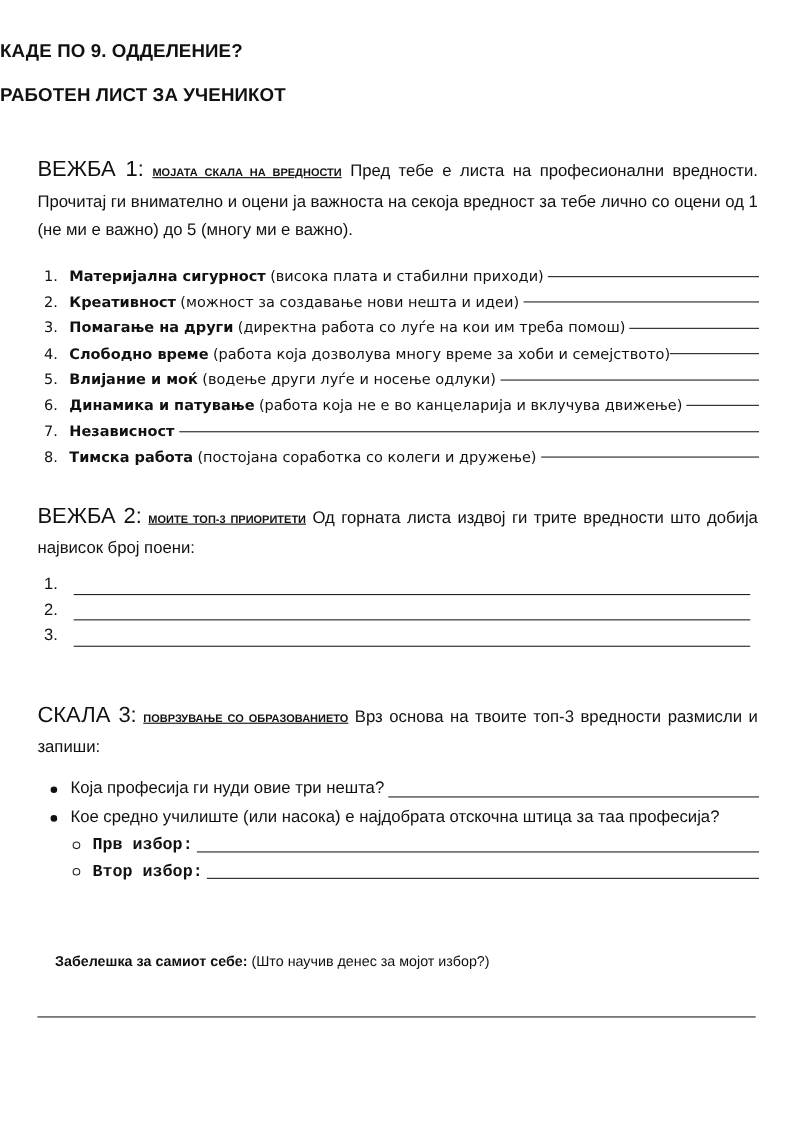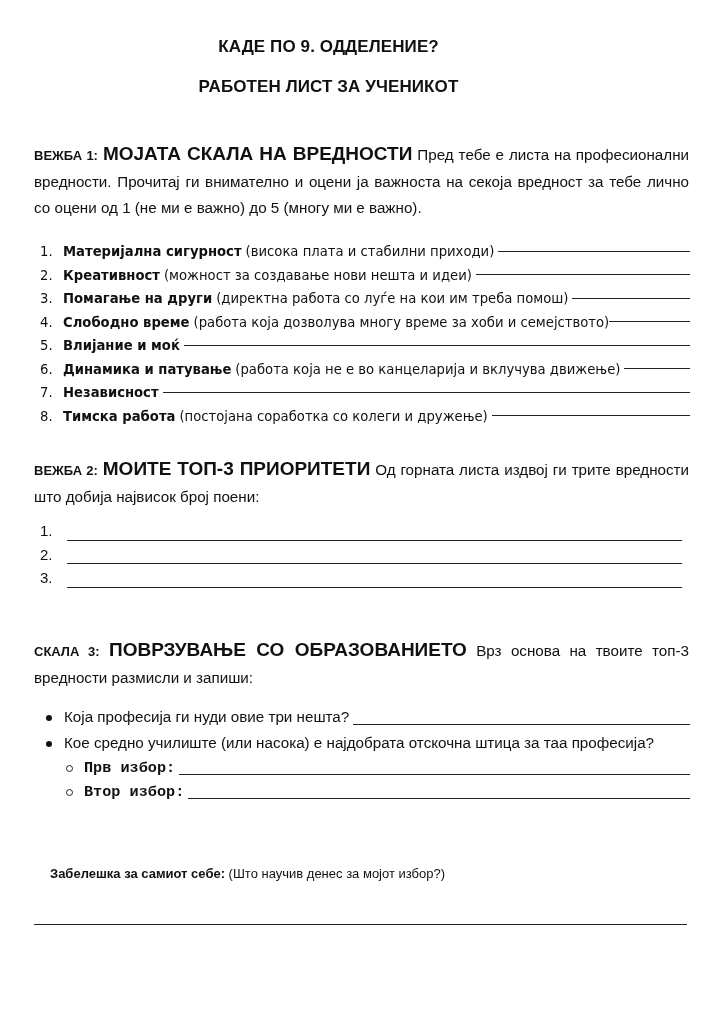--- a/index.html
+++ b/index.html
@@ -2,32 +2,31 @@
 <html><head>
 <meta charset="utf-8">
 <style>
   html, body { margin: 0; padding: 0; background: #ffffff; }
   body {
     width: 724px; height: 1024px; position: relative; overflow: hidden;
     font-family: "DejaVu Sans", sans-serif; color: #111111;
   }
   .page { position: absolute; left: 0; top: 0; width: 724px; height: 1024px; }
   .title {
-    position: absolute; left: 0; width: 609px; text-align: center;
+    position: absolute; left: 0; width: 609px; 
     font-family: "Liberation Sans", sans-serif; font-weight: bold; font-size: 17px;
     letter-spacing: 0.1px;
-    padding-left: 24px;
   }
   .para {
     position: absolute; left: 34px; width: 655px;
     font-size: 15.2px; line-height: 26px; text-align: justify;
     font-family: "Liberation Sans", sans-serif;
   }
-  .para .ex-num { font-weight: bold; font-size: 13px; }
-  .para .ex-title { font-weight: bold; font-size: 19px; }
+  .para .ex-num { font-weight: normal; font-size: 20px; }
+  .para .ex-title { font-weight: bold; font-size: 10px; text-decoration: underline; }
   .list { position: absolute; left: 34px; width: 656px; margin: 0; padding: 0; list-style: none; }
   .list li { position: relative; display: flex; align-items: baseline; font-size: 13.2px; height: 23.5px; }
   .list .num { width: 29px; flex: none; padding-left: 6px; box-sizing: border-box; font-family: "DejaVu Sans", sans-serif; }
   .list .name { font-weight: bold; white-space: nowrap; margin-top: 11px; }
   .list .desc { white-space: nowrap; margin-left: 4px; }
   .blank { flex: 1; border-bottom: 1px solid #222; margin-left: 4px; height: 10px; align-self: flex-end; margin-bottom: 5px; }
   .blank.tight { margin-left: 0; }
   .top3 { position: absolute; left: 34px; width: 648px; margin: 0; padding: 0; list-style: none; }
   .top3 li { display: flex; align-items: baseline; font-size: 15px; height: 23.5px; font-family: "Liberation Sans", sans-serif; }
   .top3 .num { width: 29px; flex: none; padding-left: 6px; box-sizing: border-box; }
@@ -79,20 +78,21 @@
     </li>
     <li>
       <span class="num">4.</span>
       <span class="name">Слободно време</span>
       <span class="desc">(работа која дозволува многу време за хоби и семејството)</span>
       <span class="blank tight"></span>
     </li>
     <li>
       <span class="num">5.</span>
       <span class="name">Влијание и моќ</span>
+      <span class="desc">(водење други луѓе и носење одлуки)</span>
       <span class="blank"></span>
     </li>
     <li>
       <span class="num">6.</span>
       <span class="name">Динамика и патување</span>
       <span class="desc">(работа која не е во канцеларија и вклучува движење)</span>
       <span class="blank"></span>
     </li>
     <li>
       <span class="num">7.</span>

